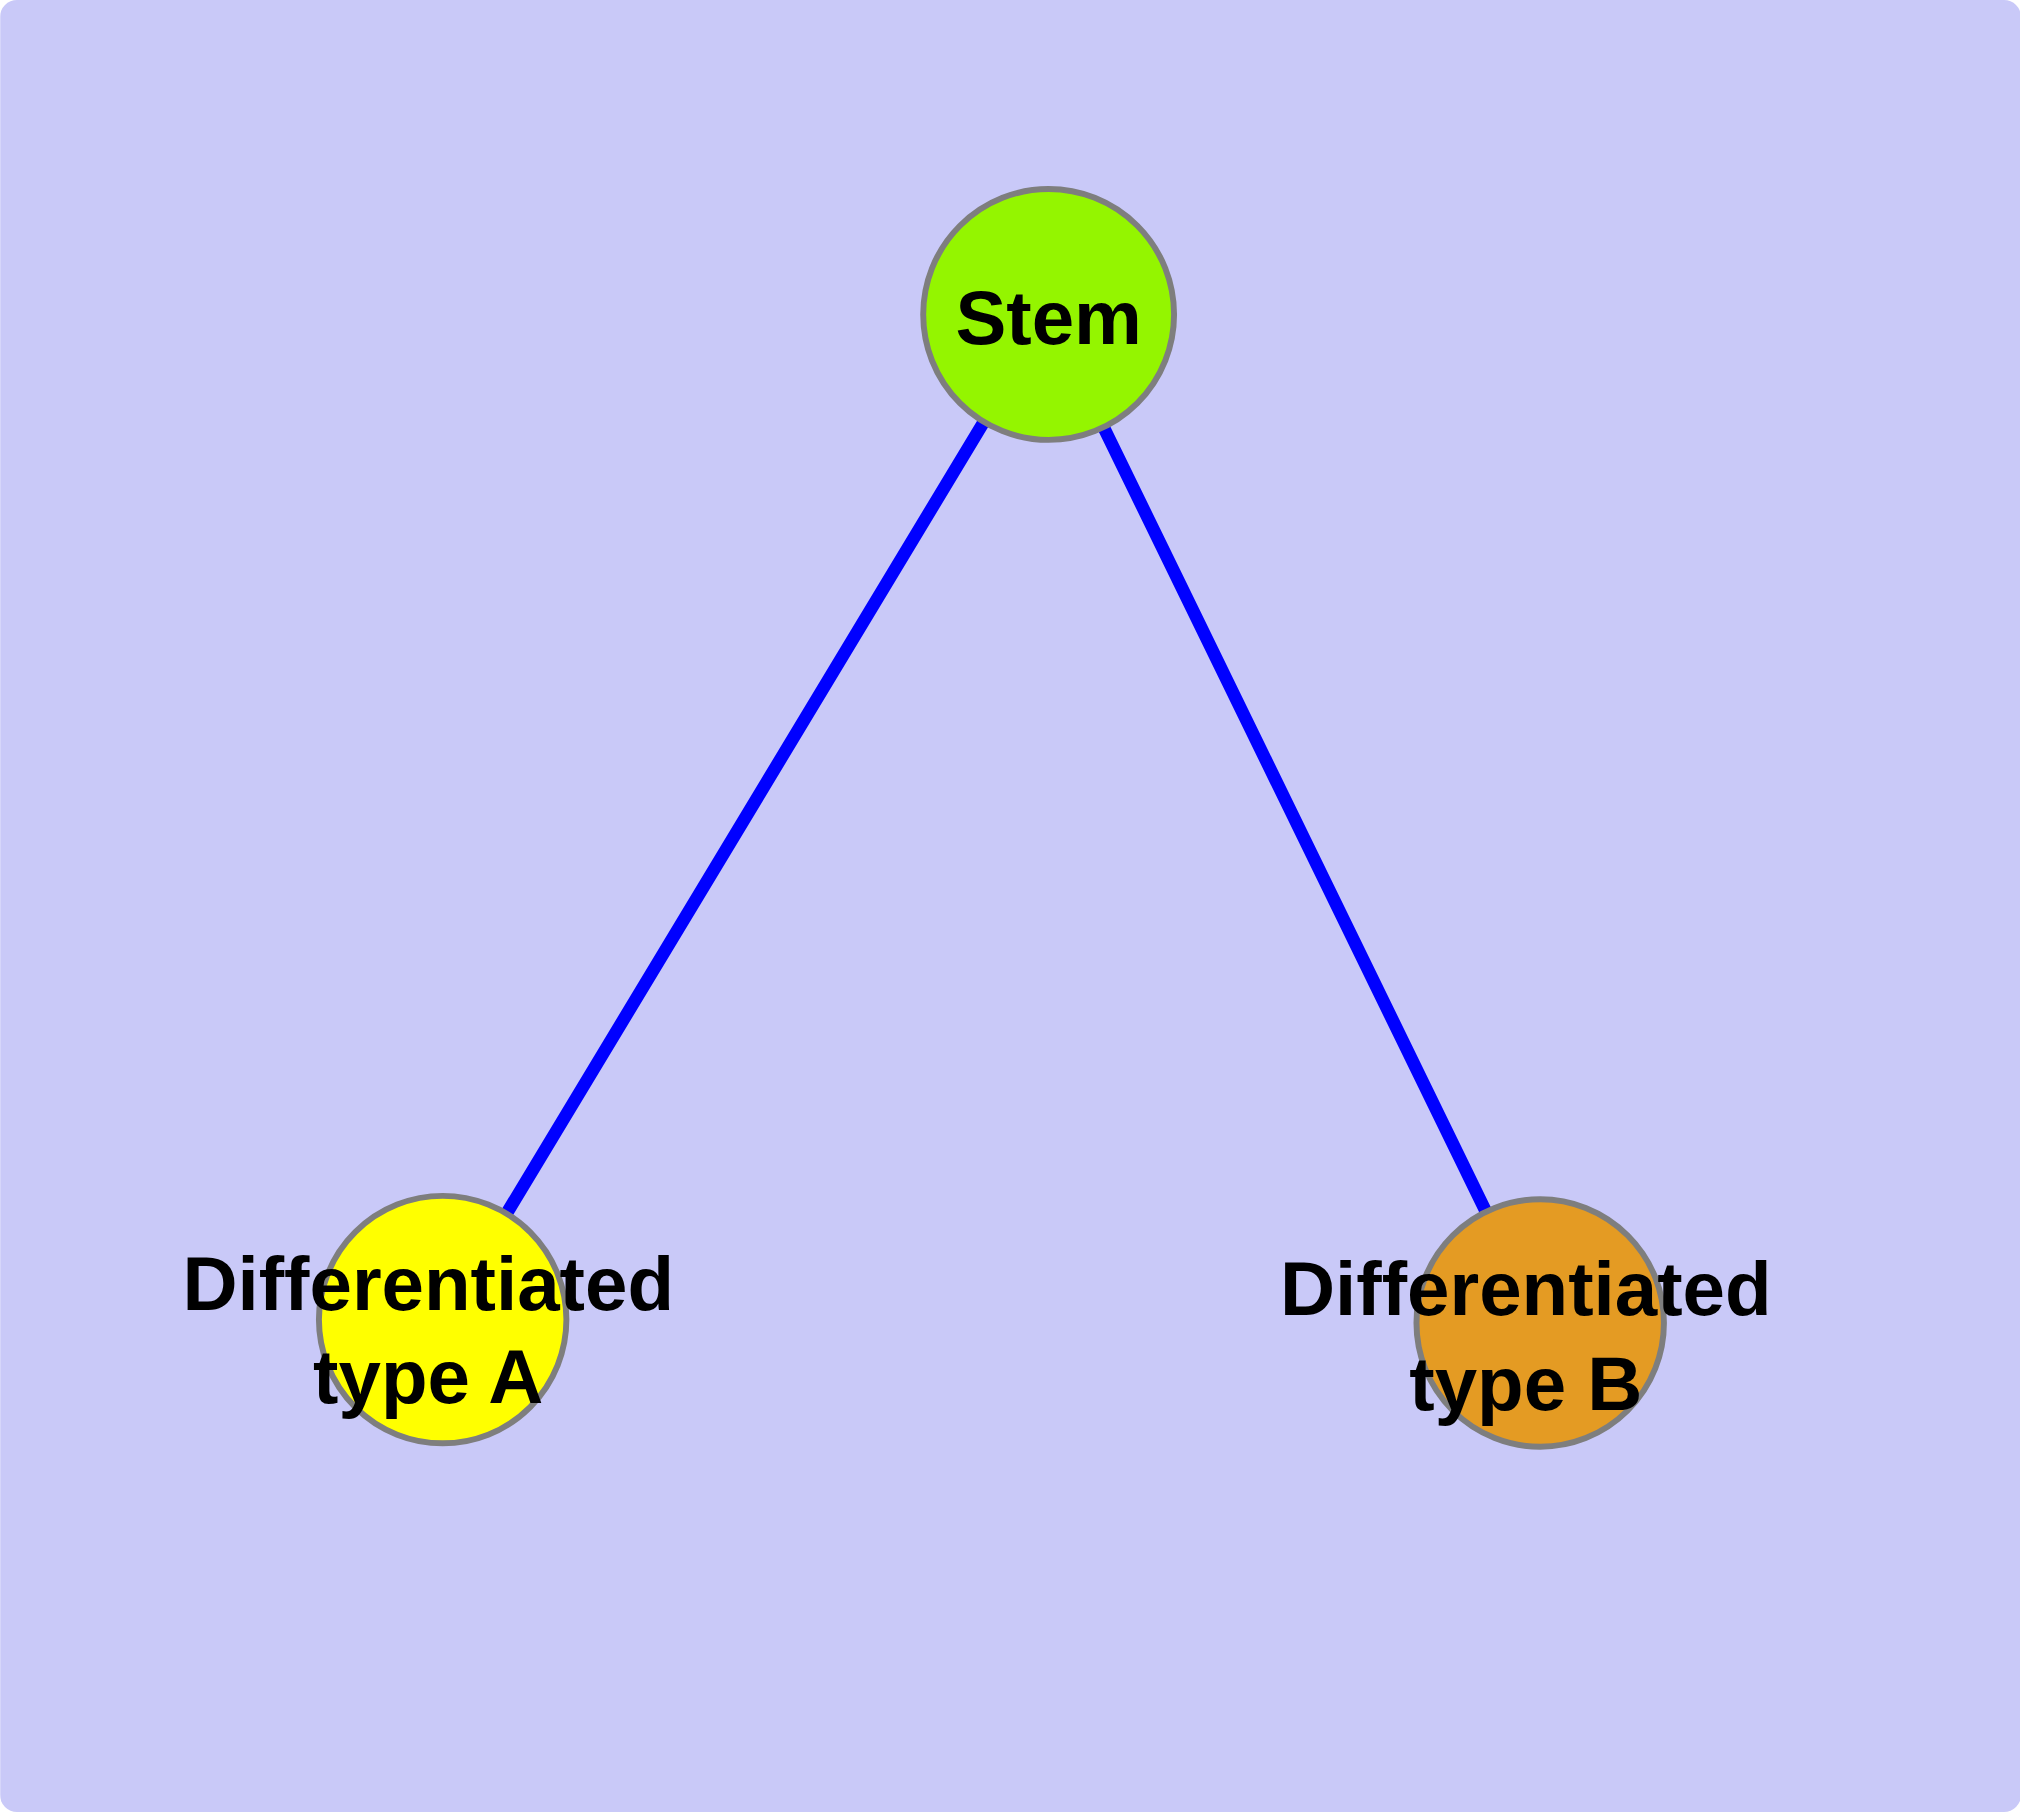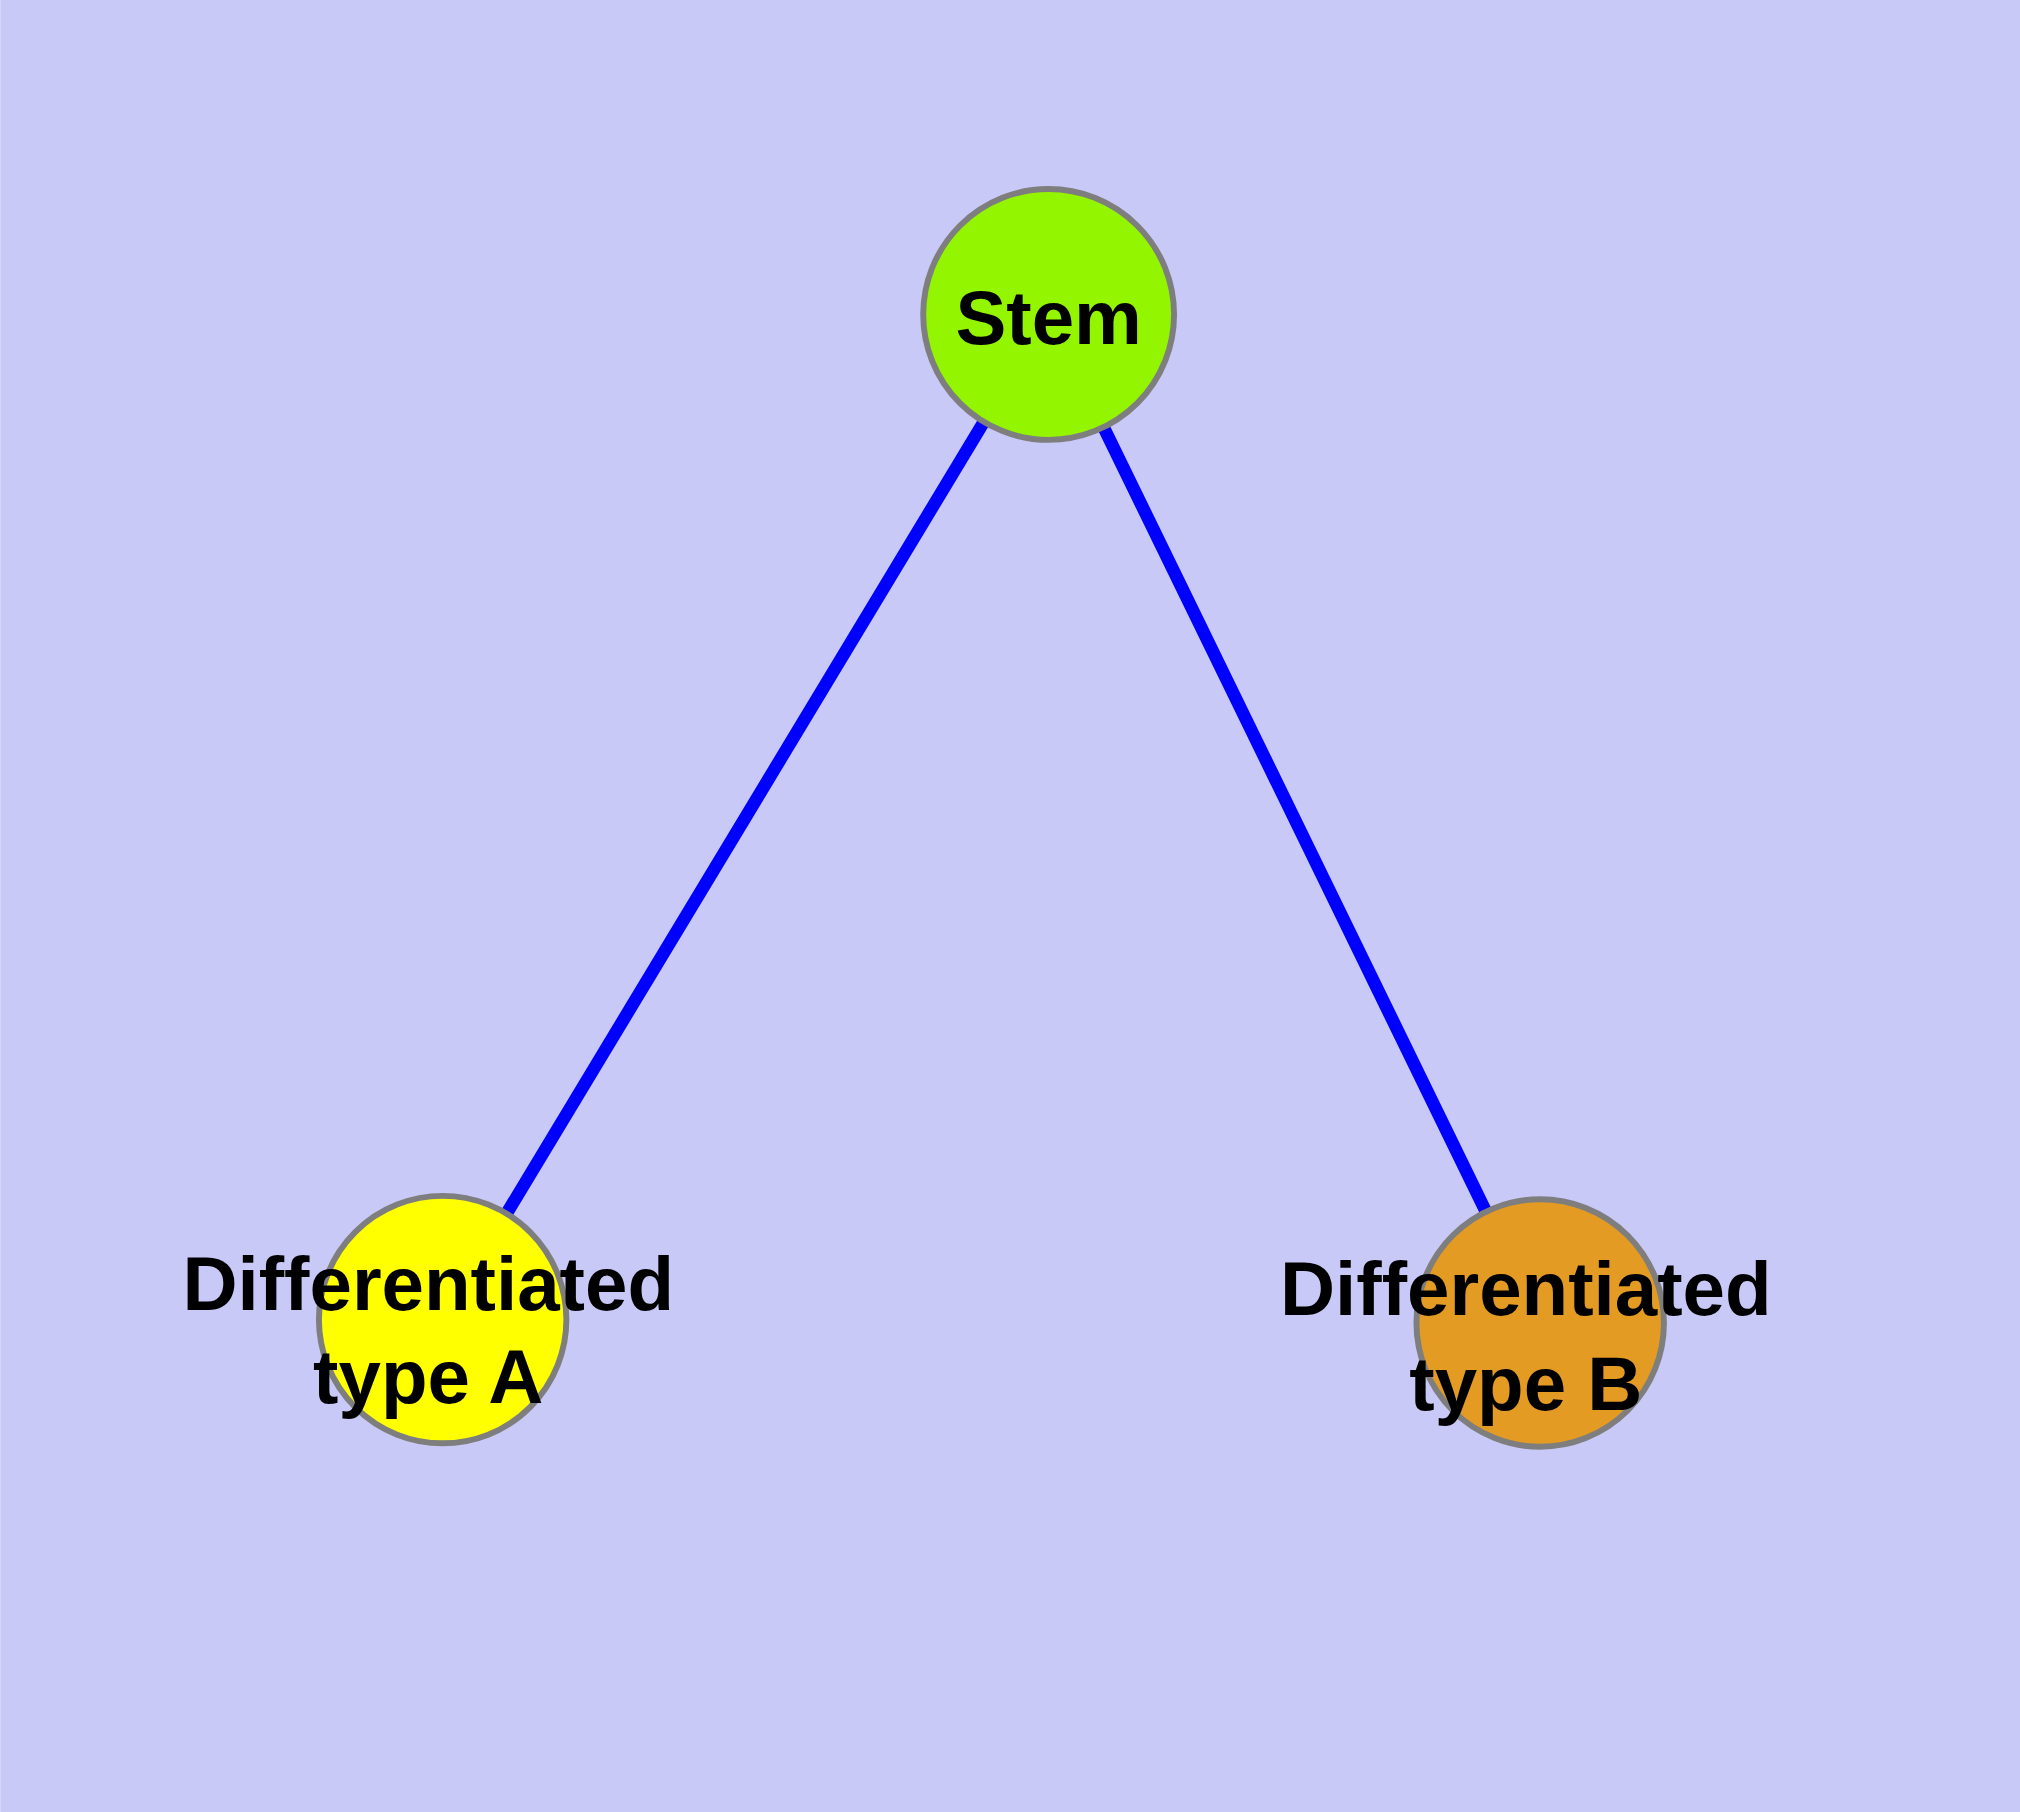--- a/index.html
+++ b/index.html
@@ -7,20 +7,21 @@
     padding: 0;
   }
   body {
     font-family: "Liberation Sans", sans-serif;
   }
   .stage {
     position: relative;
     width: 2021px;
     height: 1812px;
     overflow: hidden;
+    border-radius: 17px;
   }
   svg { display: block; }
   .edge {
     fill: none;
     stroke-width: 15px;
     stroke-linecap: round;
   }
   .node-circle {
     stroke-width: 7px;
   }

